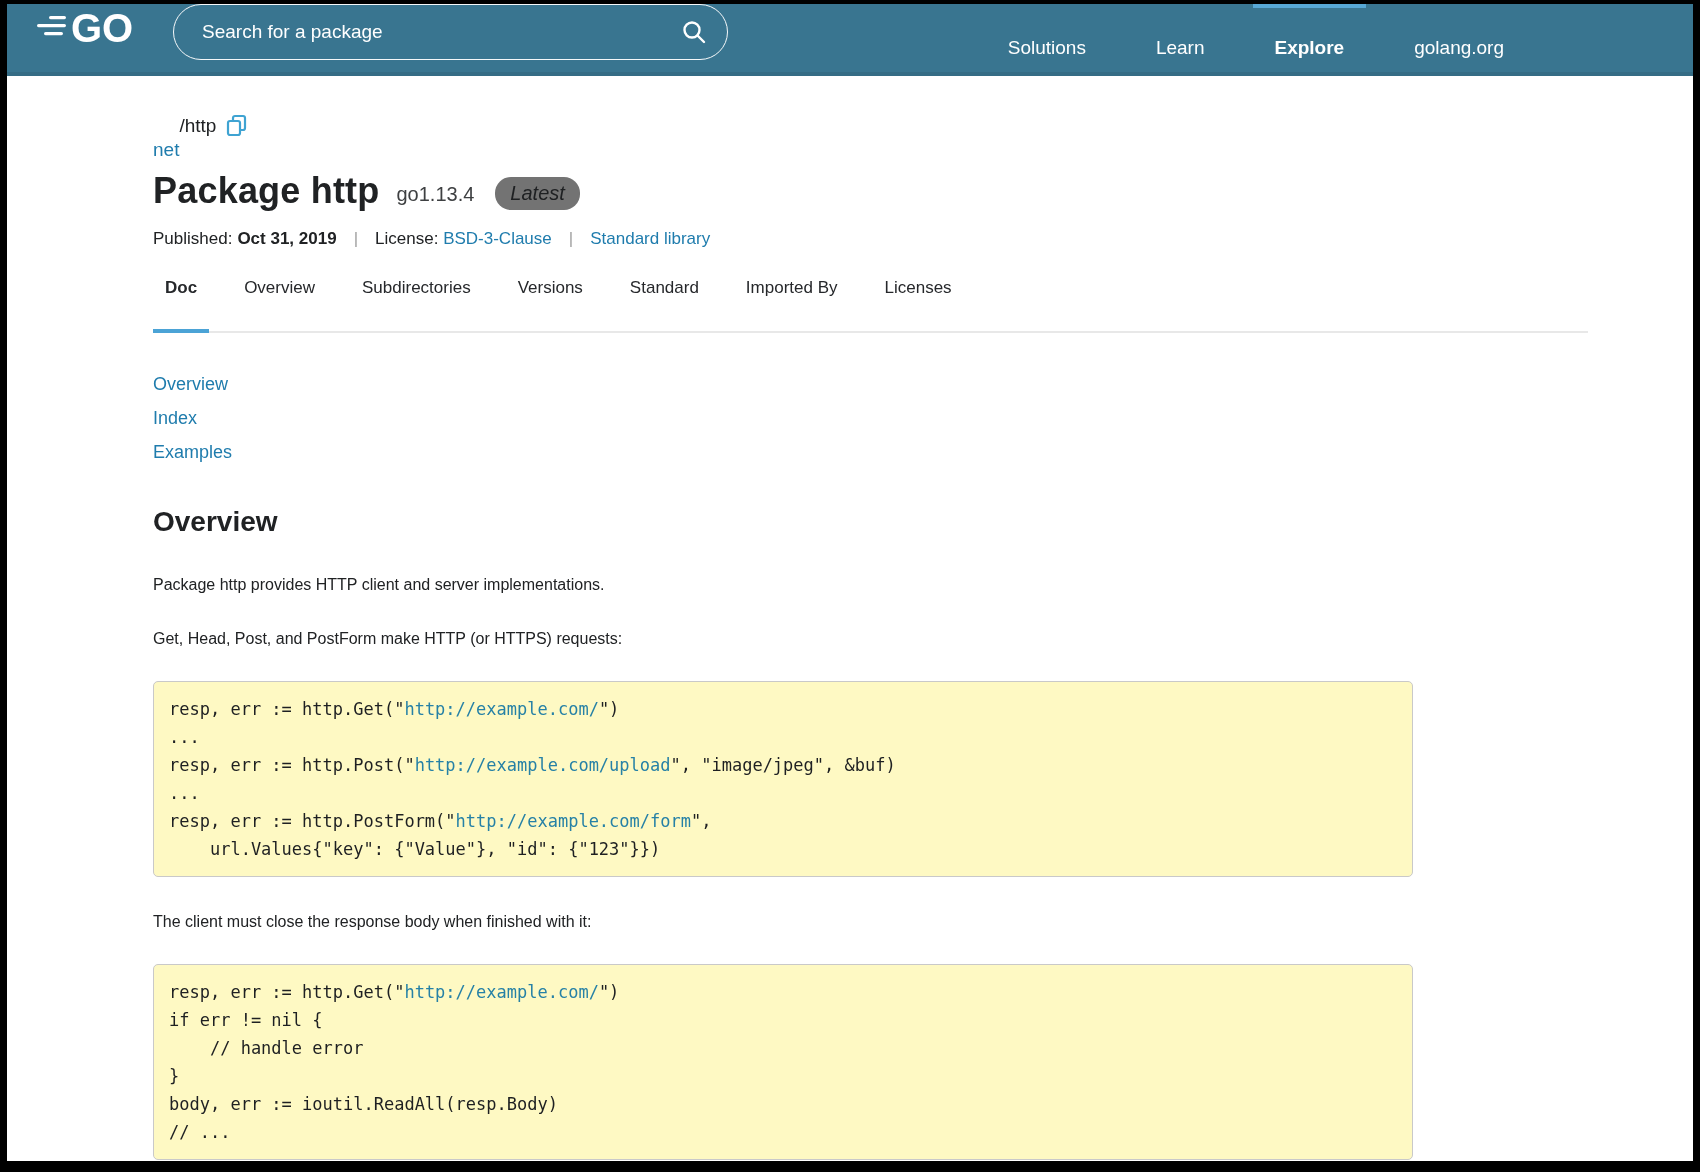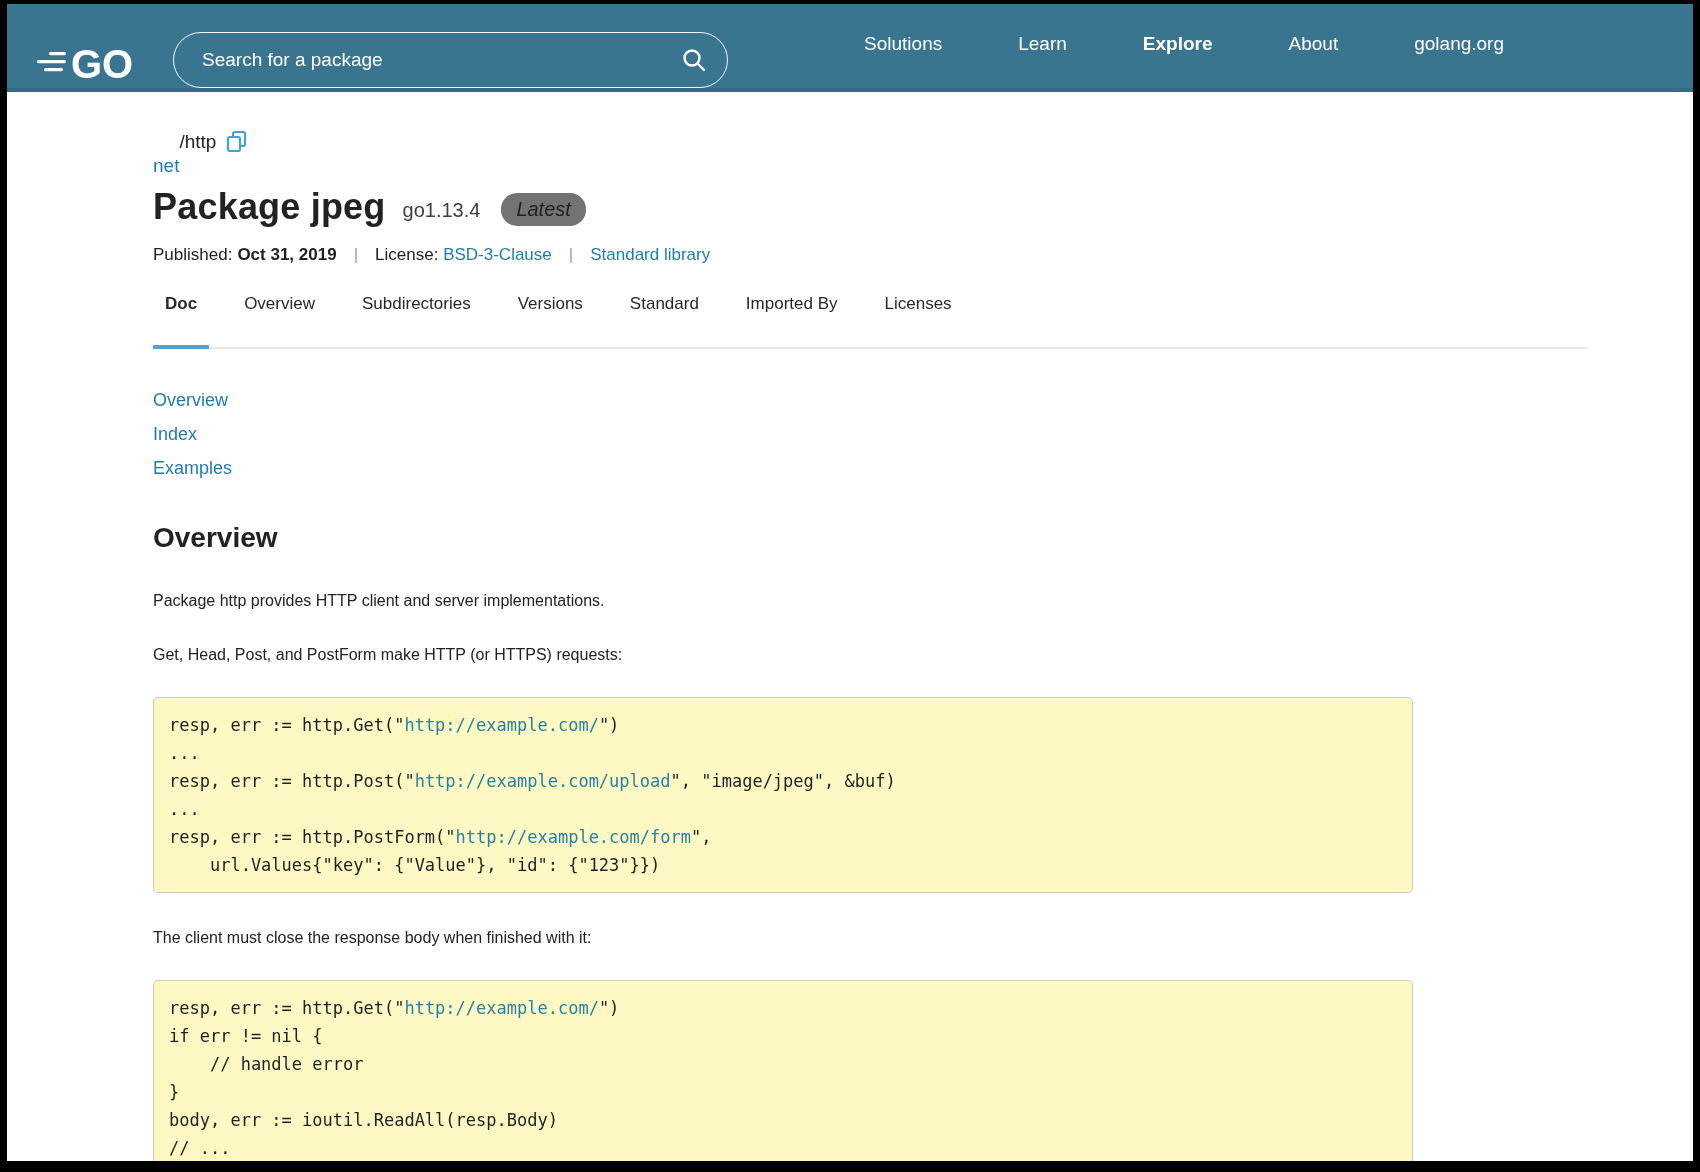--- a/index.html
+++ b/index.html
@@ -13,25 +13,25 @@
   }
   .screen {
     position:absolute; left:7px; top:4px;
     width:1686px; height:1157px;
     background:#fff;
     overflow:hidden;
   }
 
   
   .navbar {
-    height:88px;
+    height:72px;
     background:#397590;
     border-bottom:4px solid #356C85;
     display:flex;
-    align-items:flex-end;
+    align-items:flex-start;
     color:#fff;
   }
   .logo {
     margin-left:28px;
     display:flex; align-items:center;
     flex:0 0 auto;
   }
   .searchbox {
     margin-left:26px;
     width:555px; height:56px;
@@ -48,21 +48,20 @@
     font-size:19px;
     font-family:"Liberation Sans", sans-serif;
   }
   .searchbox input::placeholder { color:#fff; opacity:1; }
   .nav-links {
     margin-left:auto;
     margin-right:165px;
     height:88px;
     display:flex;
     align-items:center;
-    gap:6px;
   }
   .nav-item {
     position:relative;
     height:88px;
     display:flex; align-items:center;
     padding:0 24px;
     margin-left:22px;
     font-size:19px;
     color:#fff;
     cursor:pointer;
@@ -200,41 +199,40 @@
       </svg>
     </div>
 
     <div class="nav-links">
       <div class="nav-item">Solutions</div>
       <div class="nav-item">Learn</div>
       <div class="nav-item active">
         <span class="nav-indicator"></span>
         <span>Explore</span>
       </div>
-      <div class="nav-item">About</div>
       <div class="nav-item">golang.org</div>
     </div>
   </div>
 
   <div class="content">
 
     <div class="breadcrumb">
       <a>net</a>
         <span>/</span>
         <span>http</span>
       <span class="copy-btn">
         <svg width="22" height="24" viewBox="0 0 22 24">
           <rect x="7" y="2" width="12" height="14" rx="2" fill="none" stroke="#3FA3D2" stroke-width="2.2"></rect>
           <rect x="2" y="7" width="12" height="14" rx="2" fill="#fff" stroke="#3FA3D2" stroke-width="2.2"></rect>
         </svg>
       </span>
     </div>
 
     <div class="title-row">
-      <h1 class="pkg-title">Package jpeg</h1>
+      <h1 class="pkg-title">Package http</h1>
       <span class="pkg-version">go1.13.4</span>
       <span class="badge">Latest</span>
     </div>
 
     <div class="meta-row">
       <span>Published:</span>
       <span class="meta-bold">Oct 31, 2019</span>
       <span class="sep">|</span>
       <span>License:</span>&nbsp;
       <a>BSD-3-Clause</a>

